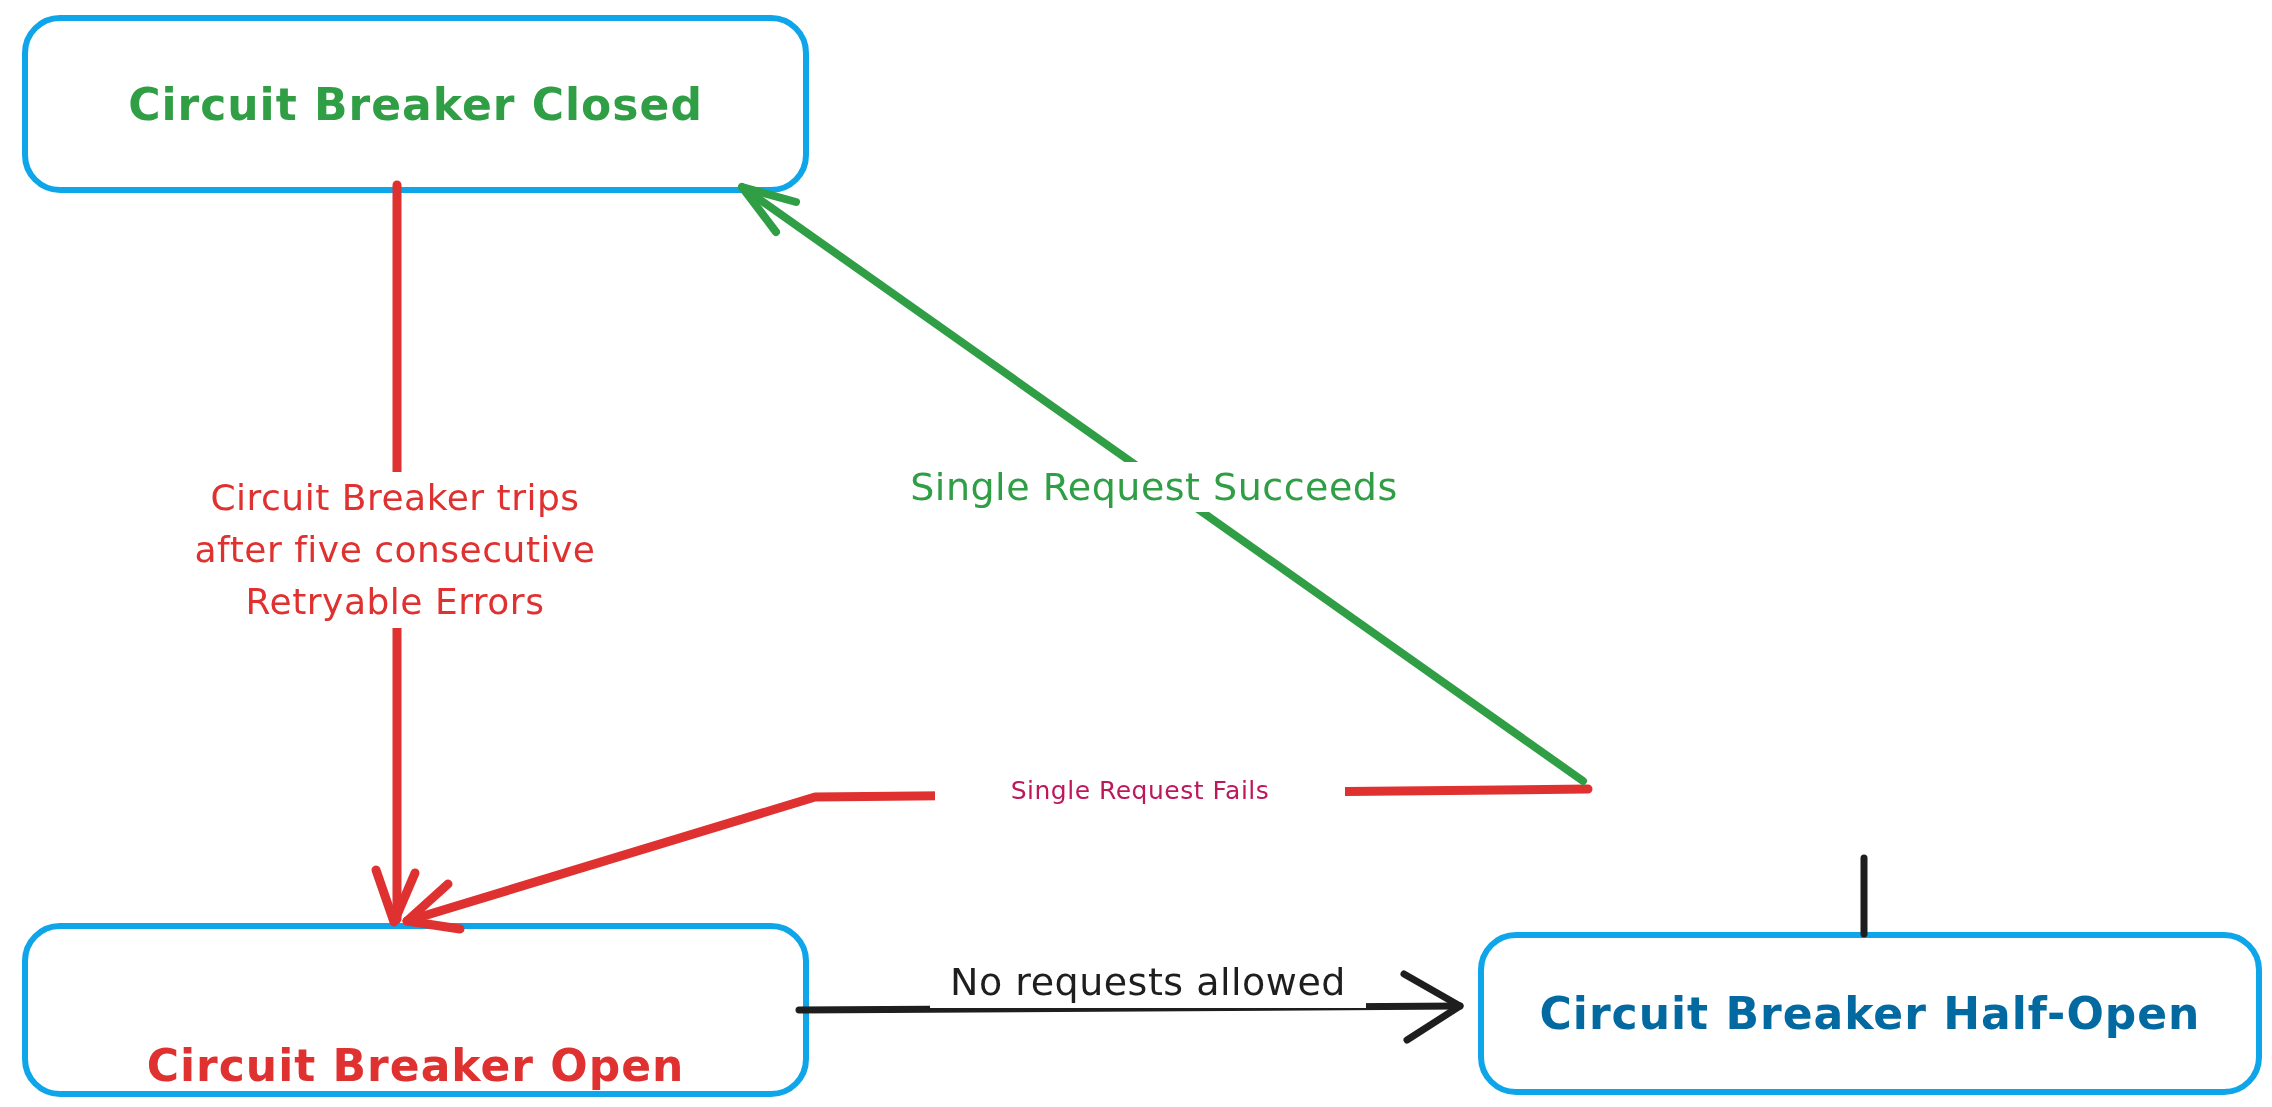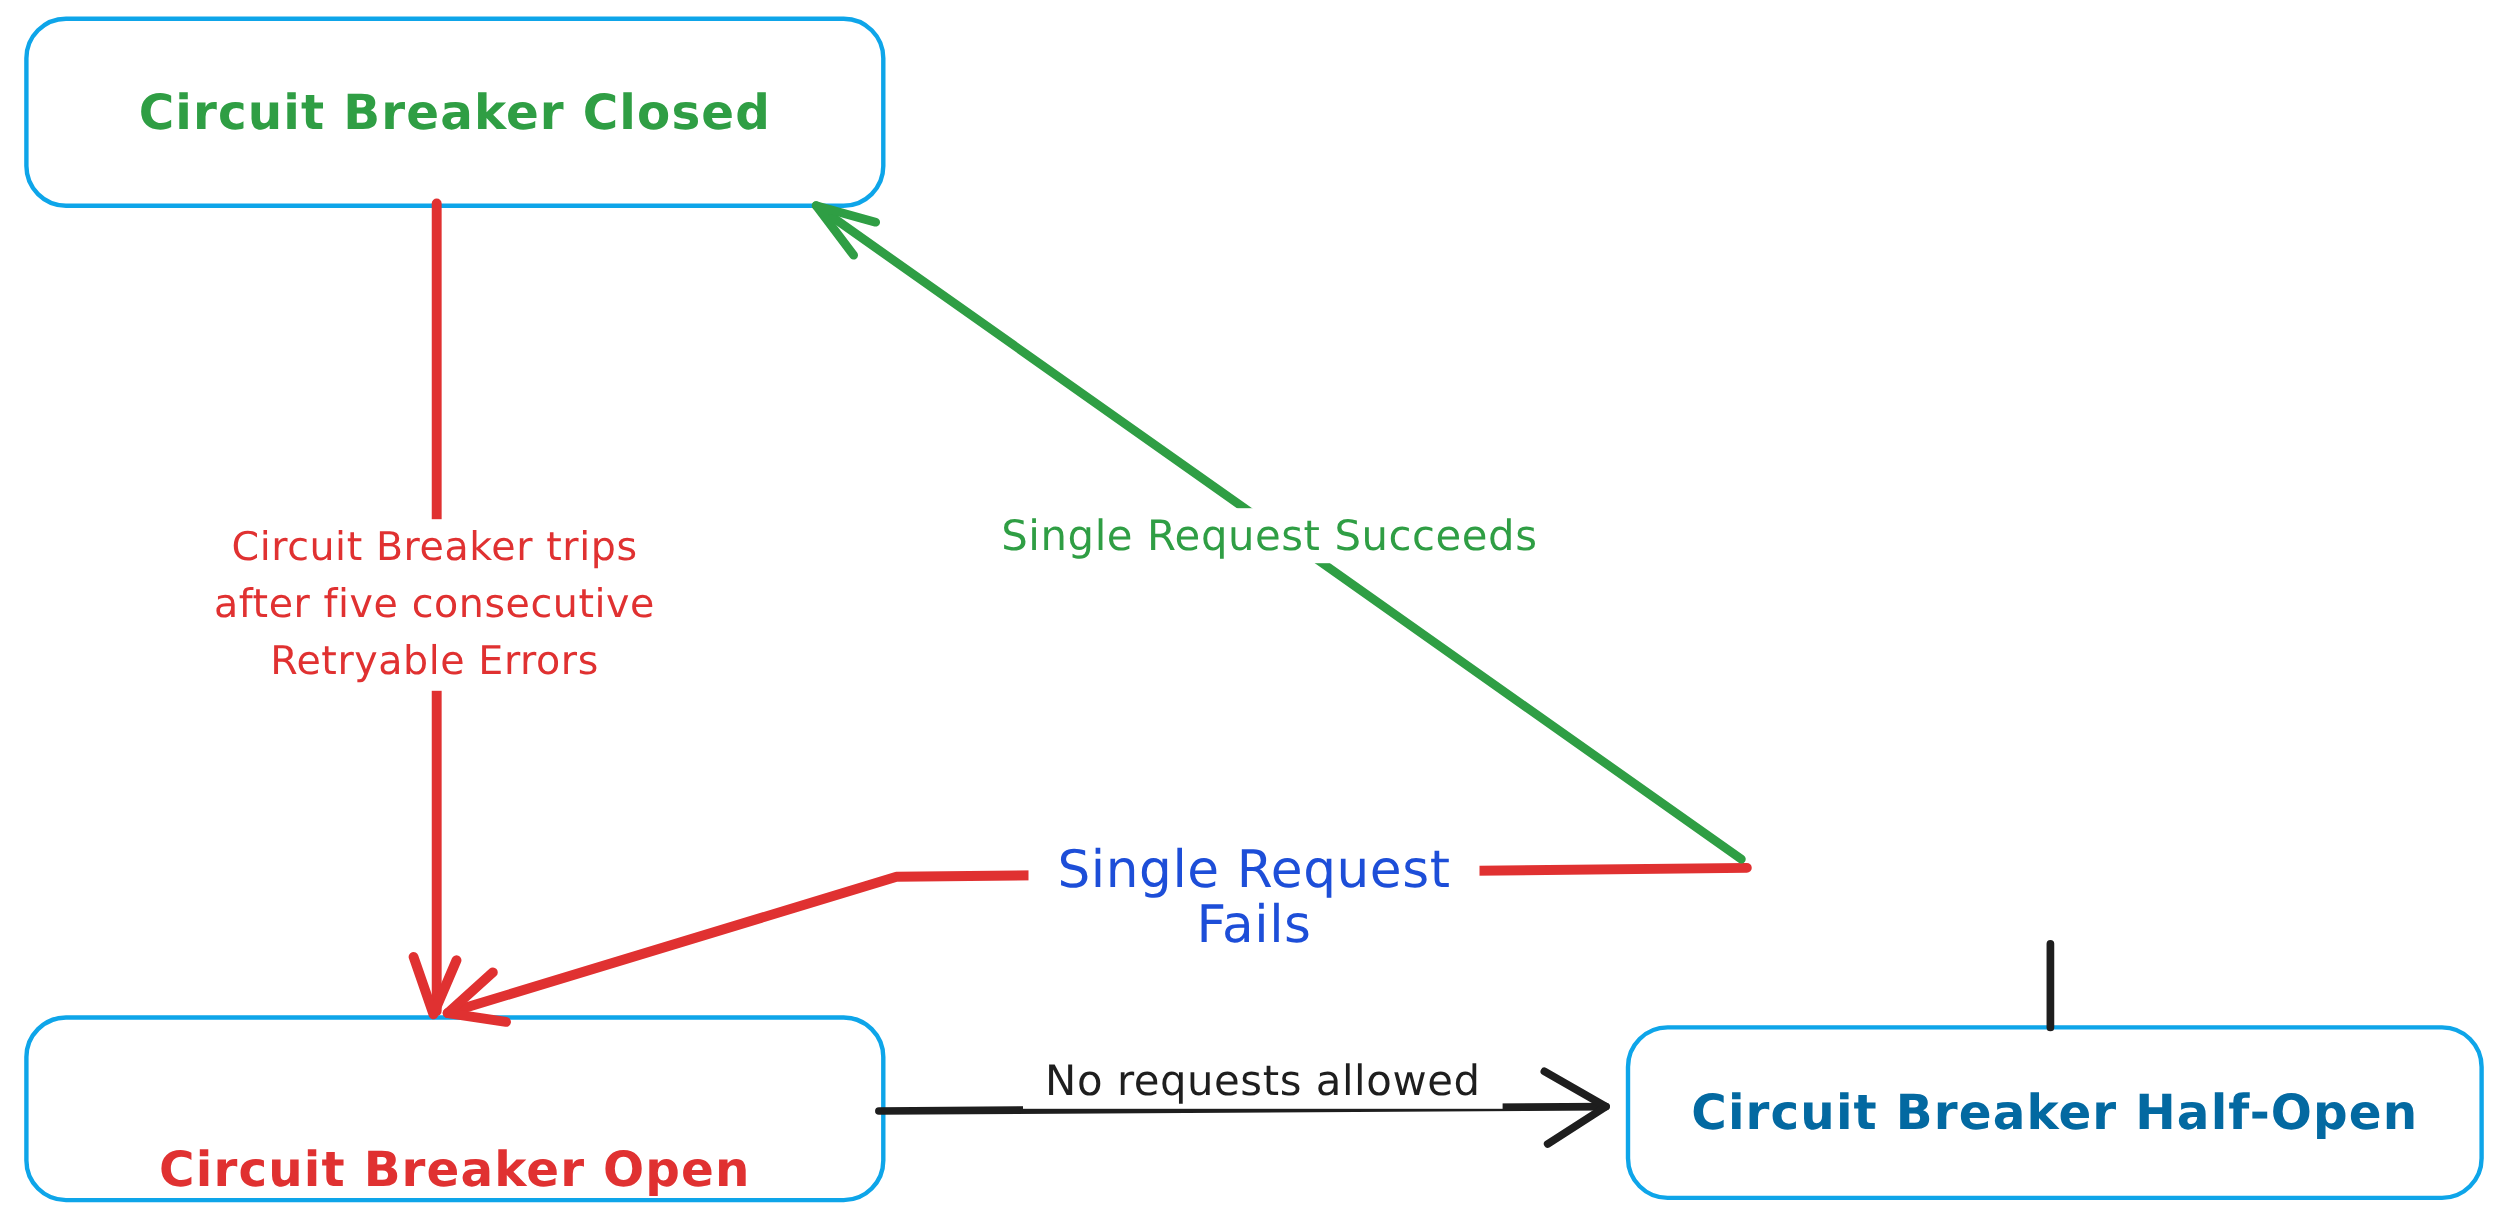--- a/index.html
+++ b/index.html
@@ -12,41 +12,41 @@
   }
   
   .wires{position:absolute;left:0;top:0;width:2272px;height:1107px;z-index:2;}
   .wires line,.wires polyline{fill:none;stroke-linecap:round;stroke-linejoin:round;}
   .wire-red{stroke:#e03131;stroke-width:9;}
   .wire-green{stroke:#2f9e44;stroke-width:8;}
   .wire-black{stroke:#1e1e1e;stroke-width:7;}
   
   .node{
     position:absolute;background:#ffffff;
-    border:4px solid #0ea5e9;border-radius:38px;
+    border:6px solid #0ea5e9;border-radius:38px;
     display:flex;align-items:center;justify-content:center;
     z-index:1;font-weight:bold;letter-spacing:1px;text-align:center;
   }
   .node-closed{left:22px;top:15px;width:775px;height:166px;color:#2f9e44;font-size:44px;}
   .node-open{left:22px;top:923px;width:775px;height:162px;color:#e03131;font-size:44px;align-items:flex-end;}
   .node-half-open{left:1478px;top:932px;width:772px;height:151px;color:#0369a1;font-size:44px;}
   .node-allows{
     left:1590px;top:727px;width:548px;height:131px;
     color:#f08c00;border-color:#f08c00;border-radius:32px;
     font-size:32px;z-index:3;
   }
   
   .elabel{
     position:absolute;background:#ffffff;z-index:3;
     text-align:center;letter-spacing:0.5px;
   }
   .elabel span{display:block;}
   .elabel-trip{left:165px;top:472px;width:460px;font-size:36px;line-height:52px;color:#e03131;}
   .elabel-succeed{left:904px;top:462px;width:500px;font-size:38px;line-height:50px;color:#2f9e44;}
-  .elabel-fail{left:935px;top:766px;width:410px;font-size:47px;line-height:50px;color:#1d4ed8;}
+  .elabel-fail{left:935px;top:766px;width:410px;font-size:25px;line-height:50px;color:#be185d;}
   .elabel-delay{left:930px;top:956px;width:436px;font-size:38px;line-height:52px;color:#1e1e1e;}
 </style>
 </head>
 <body>
 
 <div class="stage">
 
   <svg class="wires" viewBox="0 0 2272 1107">
 
     <g>

